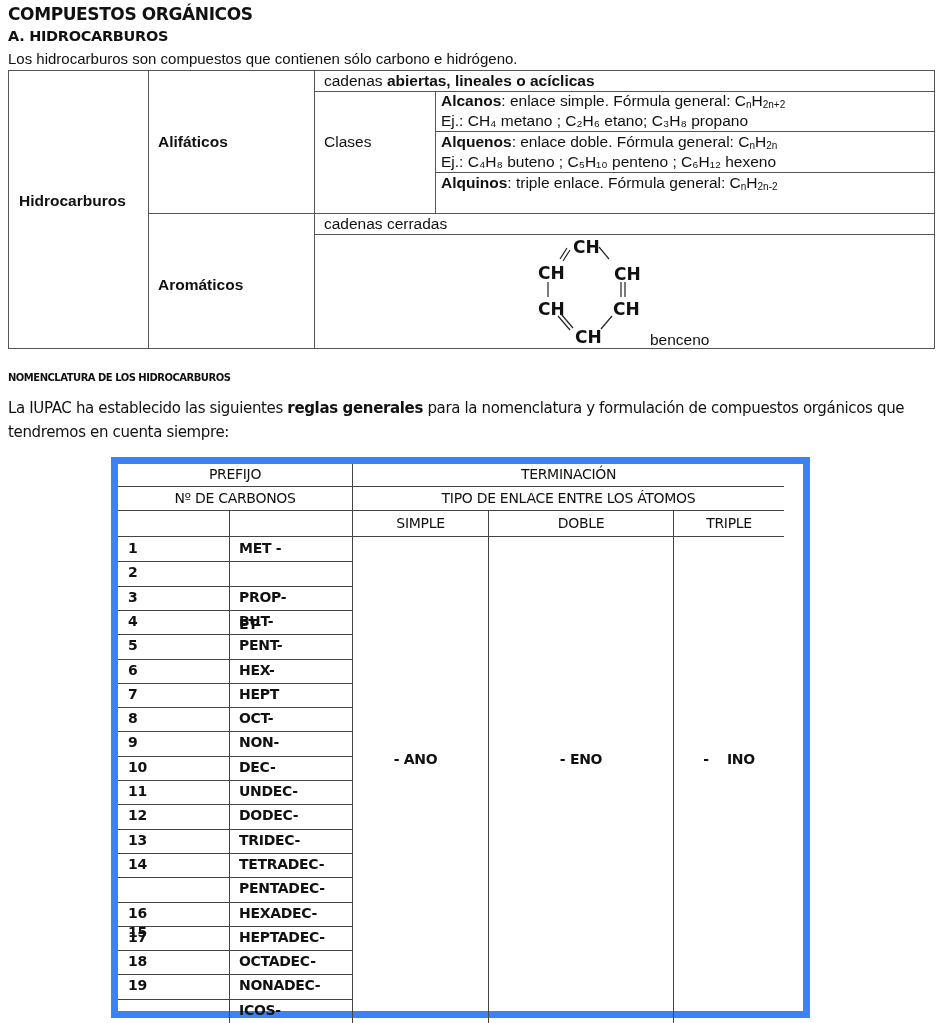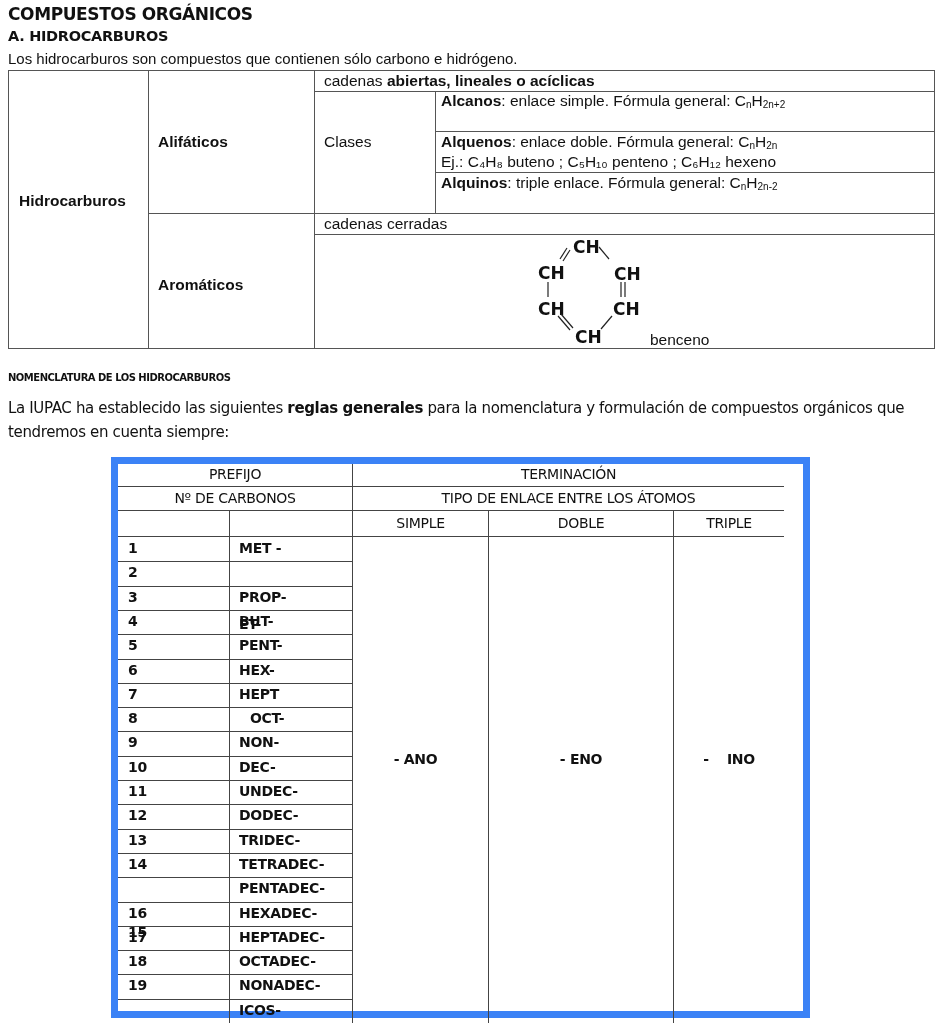--- a/index.html
+++ b/index.html
@@ -53,20 +53,21 @@
   <div class="cell b" style="left:149px; top:205px;">Aromáticos</div>
 
   <div class="cell" style="left:315px; top:1px;">
     <span>cadenas </span><span class="b">abiertas, lineales o acíclicas</span>
   </div>
   <div class="cell" style="left:315px; top:62px;">Clases</div>
 
   <div class="cell" style="left:432px; top:21px;">
     <span class="b">Alcanos</span><span>: enlace simple. Fórmula general: C</span><sub>n</sub><span>H</span><sub>2n+2</sub>
   </div>
+  <div class="cell" style="left:432px; top:41px;">Ej.: CH₄  metano ;   C₂H₆ etano;   C₃H₈ propano</div>
 
   <div class="cell" style="left:432px; top:62px;">
     <span class="b">Alquenos</span><span>: enlace doble. Fórmula general: C</span><sub>n</sub><span>H</span><sub>2n</sub>
   </div>
   <div class="cell" style="left:432px; top:82px;">Ej.: C₄H₈ buteno ;  C₅H₁₀ penteno ; C₆H₁₂ hexeno</div>
 
   <div class="cell" style="left:432px; top:103px;">
     <span class="b">Alquinos</span><span>: triple enlace. Fórmula general: C</span><sub>n</sub><span>H</span><sub>2n-2</sub>
   </div>
 
@@ -159,21 +160,21 @@
         <div class="rowb" style="left: 121px; top: 197.5px;">HEX-</div>
         <div class="hl" style="left: 0px; width: 235px; background: rgb(68, 68, 68); top: 195px;"></div>
       </div>
       <div>
         <div class="rowb" style="left: 10px; top: 221.8px;">7</div>
         <div class="rowb" style="left: 121px; top: 221.8px;">HEPT</div>
         <div class="hl" style="left: 0px; width: 235px; background: rgb(68, 68, 68); top: 219px;"></div>
       </div>
       <div>
         <div class="rowb" style="left: 10px; top: 246.1px;">8</div>
-        <div class="rowb" style="left: 121px; top: 246.1px; margin-left: 11px;">OCT-</div>
+        <div class="rowb" style="left: 121px; top: 246.1px;">OCT-</div>
         <div class="hl" style="left: 0px; width: 235px; background: rgb(68, 68, 68); top: 243px;"></div>
       </div>
       <div>
         <div class="rowb" style="left: 10px; top: 270.4px;">9</div>
         <div class="rowb" style="left: 121px; top: 270.4px;">NON-</div>
         <div class="hl" style="left: 0px; width: 235px; background: rgb(68, 68, 68); top: 267px;"></div>
       </div>
       <div>
         <div class="rowb" style="left: 10px; top: 294.7px;">10</div>
         <div class="rowb" style="left: 121px; top: 294.7px;">DEC-</div>

